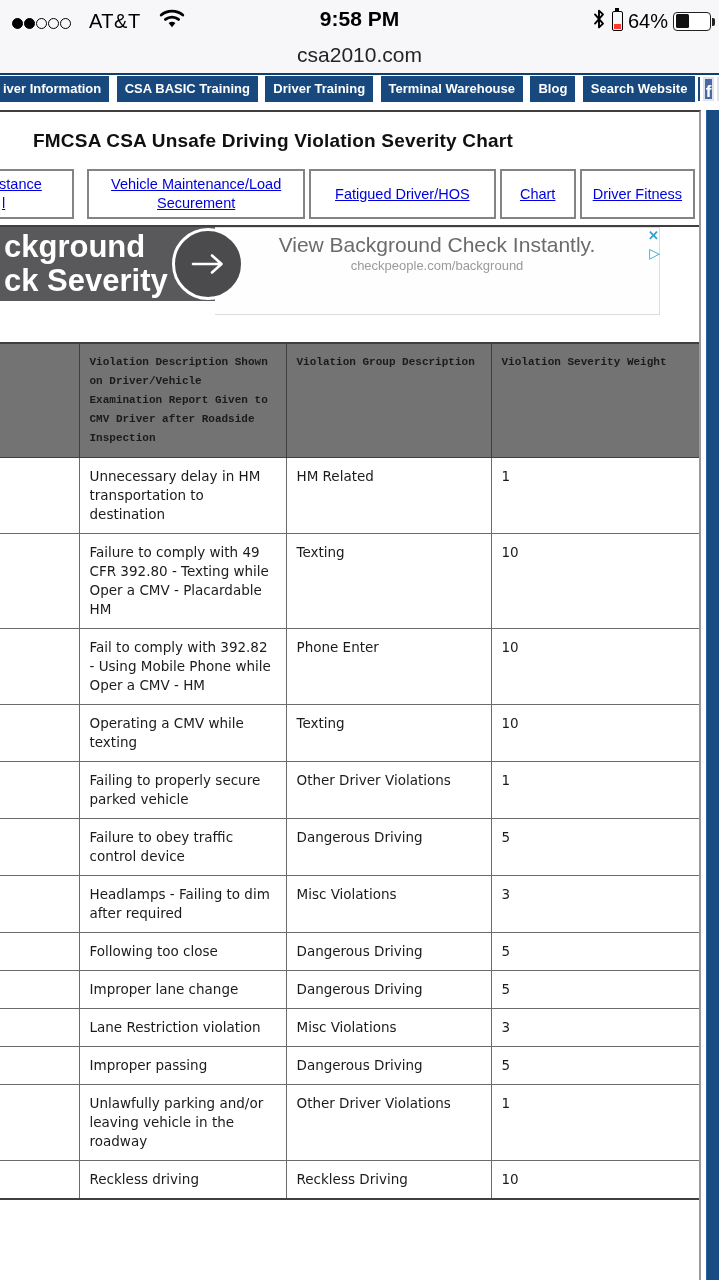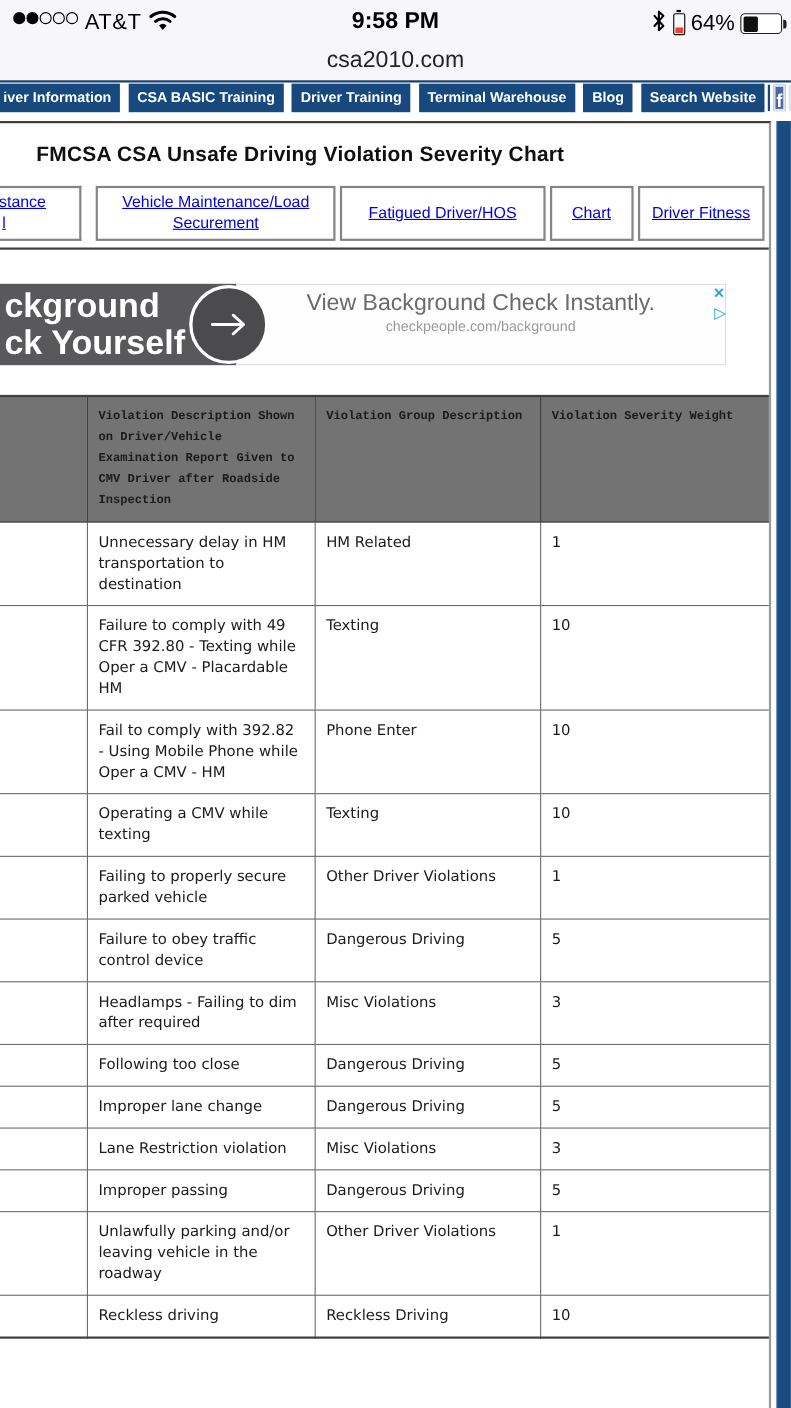--- a/index.html
+++ b/index.html
@@ -5,21 +5,21 @@
   * { margin:0; padding:0; box-sizing:border-box; }
   html,body { width:719px; height:1280px; }
   body {
     position:relative; overflow:hidden; background:#ffffff;
     font-family:"Liberation Sans", sans-serif;
   }
 
   
   #top-chrome { position:absolute; top:0; left:0; width:719px; height:73px; background:#f7f7f9; }
   #status-bar { position:absolute; top:0; left:0; width:719px; height:38px; }
-  .sb-left { position:absolute; left:12px; top:9px; display:flex; align-items:flex-start; gap:0; }
+  .sb-left { position:absolute; left:12px; top:9px; display:flex; align-items:flex-end; gap:12px; }
   .sig-dot { width:11px; height:11px; border-radius:50%; border:1.4px solid #000; display:inline-block; margin-right:1px; }
   .sig-dot.filled { background:#000; }
   .carrier { font-size:20px; color:#000; margin-left:5px; letter-spacing:0.5px; }
   .wifi { margin-left:6px; }
   .sb-time { position:absolute; top:7px; left:0; width:719px; text-align:center; font-size:21px; font-weight:600; color:#000; }
   .sb-right { position:absolute; right:8px; top:8px; display:flex; align-items:center; gap:5px; }
   .peri-batt { position:relative; width:11px; height:20px; border:1.6px solid #000; border-radius:2px; margin-left:1px; }
   .peri-batt:before { content:""; position:absolute; top:-4px; left:2.2px; width:4px; height:2.5px; background:#000; }
   .peri-batt-fill { position:absolute; bottom:1px; left:1px; right:1px; height:5px; background:#ff3b30; }
   .batt-pct { font-size:20px; color:#000; }
@@ -58,21 +58,21 @@
   #tab-0 .l1 { margin-left:-9px; }
   #tab-0 .l2 { margin-left:2px; }
   #tab-1 { width:229px; }
   #tab-2 { width:196px; }
   #tab-3 { width:80px; }
   #tab-4 { width:121px; }
 
   #content-divider { margin-top:6px; border-top:2px solid #3f3f3f; width:100%; height:0; }
 
   
-  #ad-wrap { position:relative; margin-top:31px; width:660px; height:74px; display:flex;justify-content:space-between; }
+  #ad-wrap { position:relative; width:660px; height:88px; display:flex;justify-content:space-between; }
   #ad-left { width:215px; height:74px; background:#59595b; color:#fff; font-weight:bold;
              font-size:31px; line-height:34px; padding:3px 0 0 4px; overflow:hidden; }
   #ad-circle { position:absolute; left:172px; top:1px; width:72px; height:72px; border-radius:50%;
                background:#4b4b4d; border:3px solid #fff; display:flex; align-items:center; justify-content:center; }
   #ad-right { flex:1; border:1px solid #dddddd; border-left:none; background:#fefefe; text-align:center;
               padding-top:4px; }
   .ad-head { font-size:21px; color:#6b6b6b; line-height:25px; }
   .ad-url { font-size:13px; color:#9a9a9a; margin-top:1px; }
   #ad-close { position:absolute; right:1px; top:2px; color:#2ba7d1; font-size:13px; font-weight:bold;
               line-height:13px; cursor:pointer; }
@@ -167,21 +167,21 @@
     <div class="tab" id="tab-4">
       <span class="link">Driver Fitness</span>
     </div>
   </div>
 
   <div id="content-divider"></div>
 
   <div id="ad-wrap">
     <div id="ad-left">
       <div>ckground</div>
-      <div>ck Yourself</div>
+      <div>ck Severity</div>
     </div>
     <div id="ad-circle">
       <svg width="34" height="24" viewBox="0 0 34 24">
         <path d="M2 12 H30 M21 3.5 L30.5 12 L21 20.5" stroke="#fff" stroke-width="2.6" fill="none" stroke-linecap="round" stroke-linejoin="round"></path>
       </svg>
     </div>
     <div id="ad-right">
       <div class="ad-head">View Background Check Instantly.</div>
       <div class="ad-url">checkpeople.com/background</div>
     </div>

